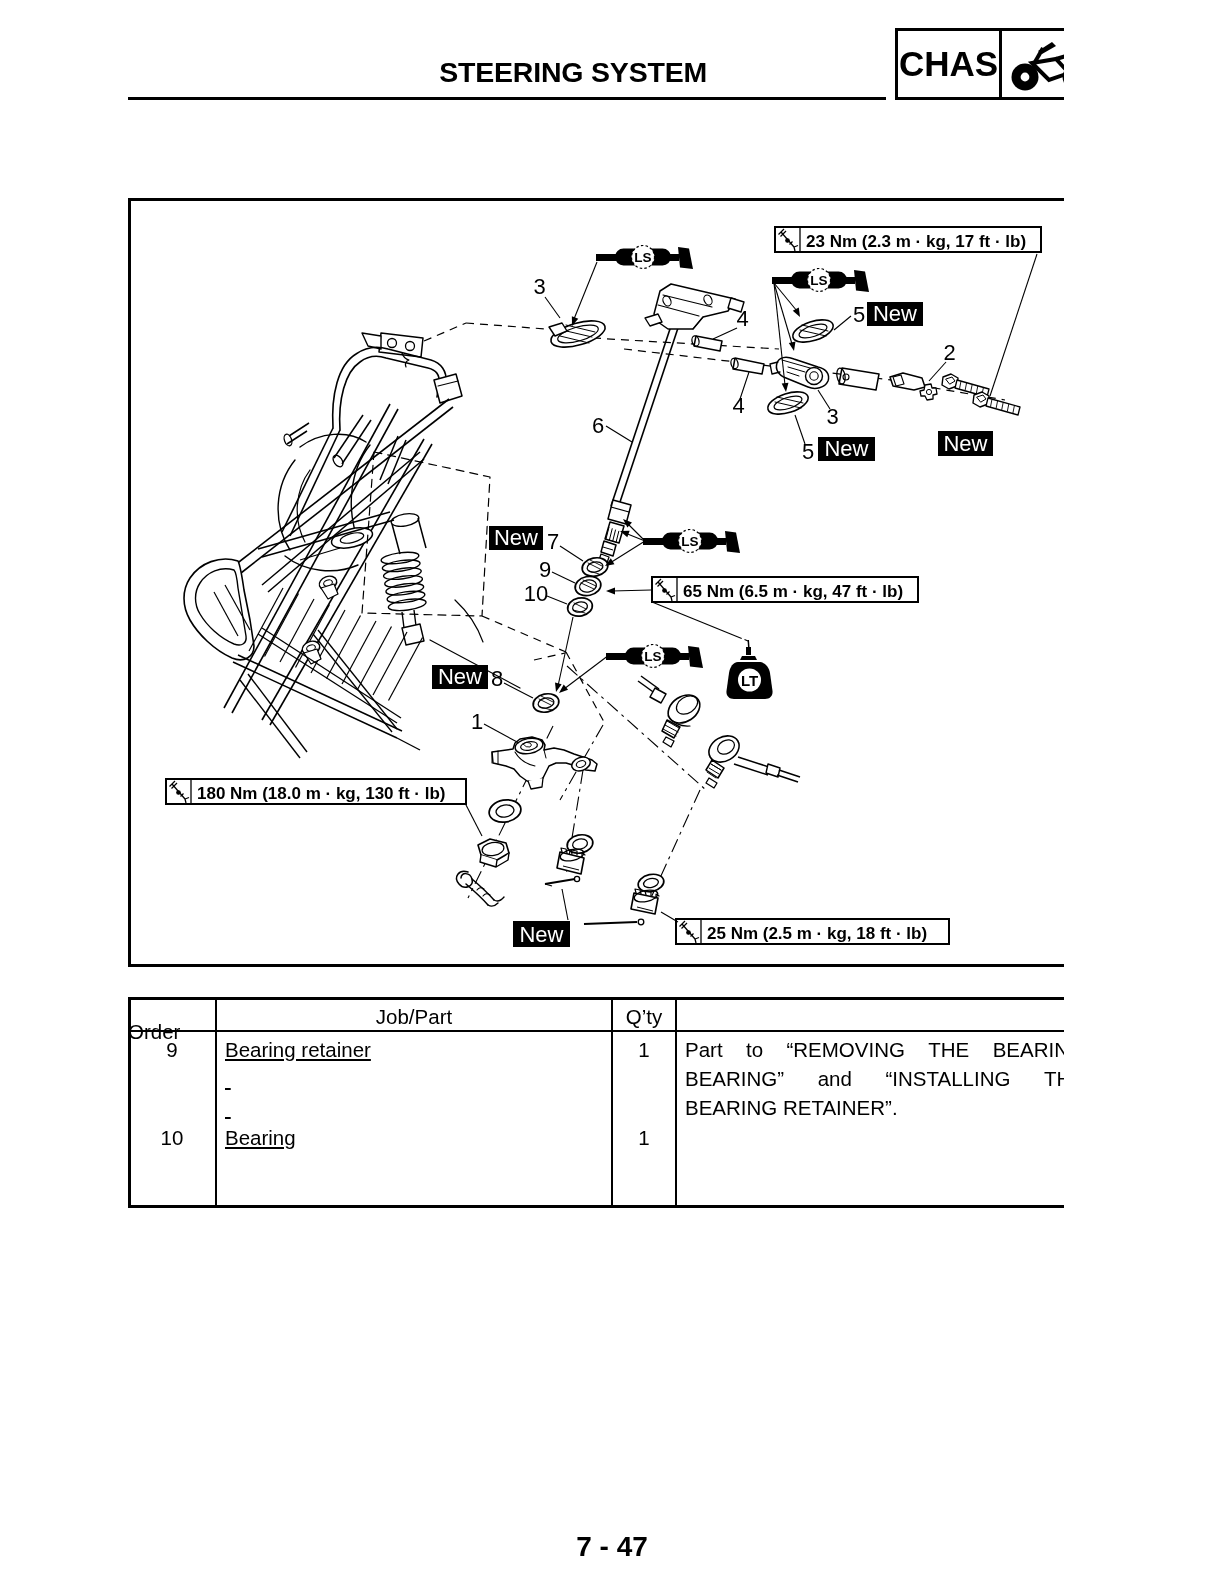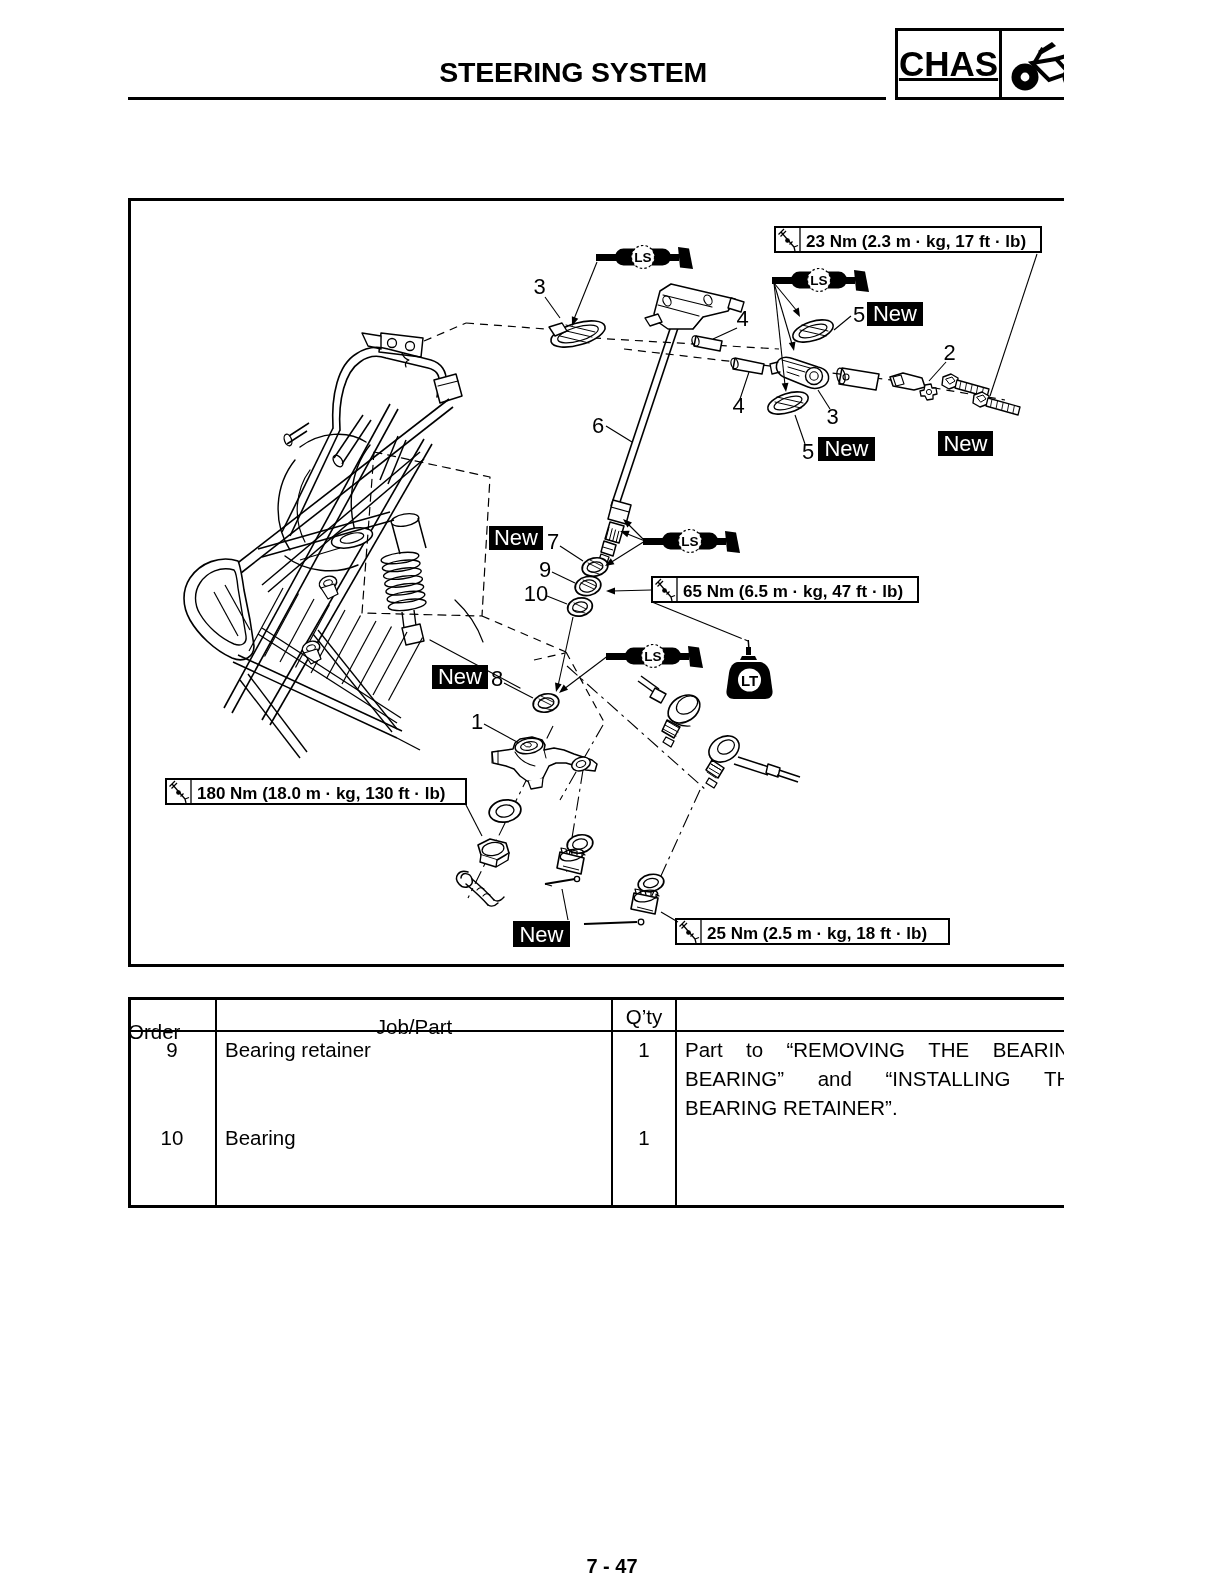--- a/index.html
+++ b/index.html
@@ -1,29 +1,29 @@
 <!DOCTYPE html>
 <html><head>
 <meta charset="utf-8">
 <style>
   html,body{margin:0;padding:0;background:#fff;}
   .page{position:relative;width:1064px;height:1584px;background:#fff;
         font-family:"Liberation Sans",sans-serif;color:#000;overflow:hidden;}
   .abs{position:absolute;}
   .title{font-weight:bold;font-size:28.5px;letter-spacing:-0.2px;}
-  .chasbox{border:3px solid #000;display:flex;text-decoration:underline;}
+  .chasbox{border:3px solid #000;display:flex;}
   .chascell{width:101px;height:66px;border-right:3px solid #000;
             display:flex;align-items:center;justify-content:center;
             font-weight:bold;font-size:35px;letter-spacing:0px;}
   .iconcell{width:88px;height:66px;display:flex;align-items:center;justify-content:center;}
   .tbl{position:absolute;left:128px;top:997px;width:966px;height:211px;}
   .tline{position:absolute;background:#000;}
   .tcell{position:absolute;font-size:20.5px;line-height:29.2px;}
   .just{display:flex;justify-content:space-between;}
-  .pagenum{font-weight:bold;font-size:20px;margin-top:24px;}
+  .pagenum{font-weight:bold;font-size:28px;}
 </style>
 </head>
 <body>
 <div class="page">
 
   <div class="abs title" style="right:357px;top:56px;">STEERING SYSTEM</div>
   <div class="abs" style="left:128px;top:97px;width:758px;height:3px;background:#000;"></div>
   <div class="abs chasbox" style="left:895px;top:28px;">
     <div class="chascell">CHAS</div>
     <div class="iconcell">
@@ -439,29 +439,29 @@
   <div class="tbl">
     <div class="tline" style="left:0;top:0;width:966px;height:3px;"></div>
     <div class="tline" style="left:0;top:208px;width:966px;height:3px;"></div>
     <div class="tline" style="left:0;top:0;width:3px;height:211px;"></div>
     <div class="tline" style="left:963px;top:0;width:3px;height:211px;"></div>
     <div class="tline" style="left:0;top:33px;width:966px;height:1.5px;"></div>
     <div class="tline" style="left:87px;top:0;width:1.5px;height:211px;"></div>
     <div class="tline" style="left:483px;top:0;width:1.5px;height:211px;"></div>
     <div class="tline" style="left:547px;top:0;width:1.5px;height:211px;"></div>
     <div class="tcell" style="left:0px;top:20px;width:88px;text-align:left;">Order</div>
-    <div class="tcell" style="left:88px;top:5px;width:396px;text-align:center;margin-top:10px;">Job/Part</div>
+    <div class="tcell" style="left:88px;top:5px;width:396px;text-align:center;">Job/Part</div>
     <div class="tcell" style="left:484px;top:5px;width:64px;text-align:center;">Q’ty</div>
     <div class="tcell" style="left:0px;top:38px;width:88px;text-align:center;">
         <div>9</div>
         <div>&nbsp;</div>
         <div>&nbsp;</div>
         <div>10</div>
       </div>
-    <div class="tcell" style="left:97px;top:38px;">
+    <div class="tcell" style="left:97px;top:38px;text-decoration:underline;">
         <div>Bearing retainer</div>
         <div>&nbsp;</div>
         <div>&nbsp;</div>
         <div>Bearing</div>
       </div>
     <div class="tcell" style="left:484px;top:38px;width:64px;text-align:center;">
         <div>1</div>
         <div>&nbsp;</div>
         <div>&nbsp;</div>
         <div>1</div>

